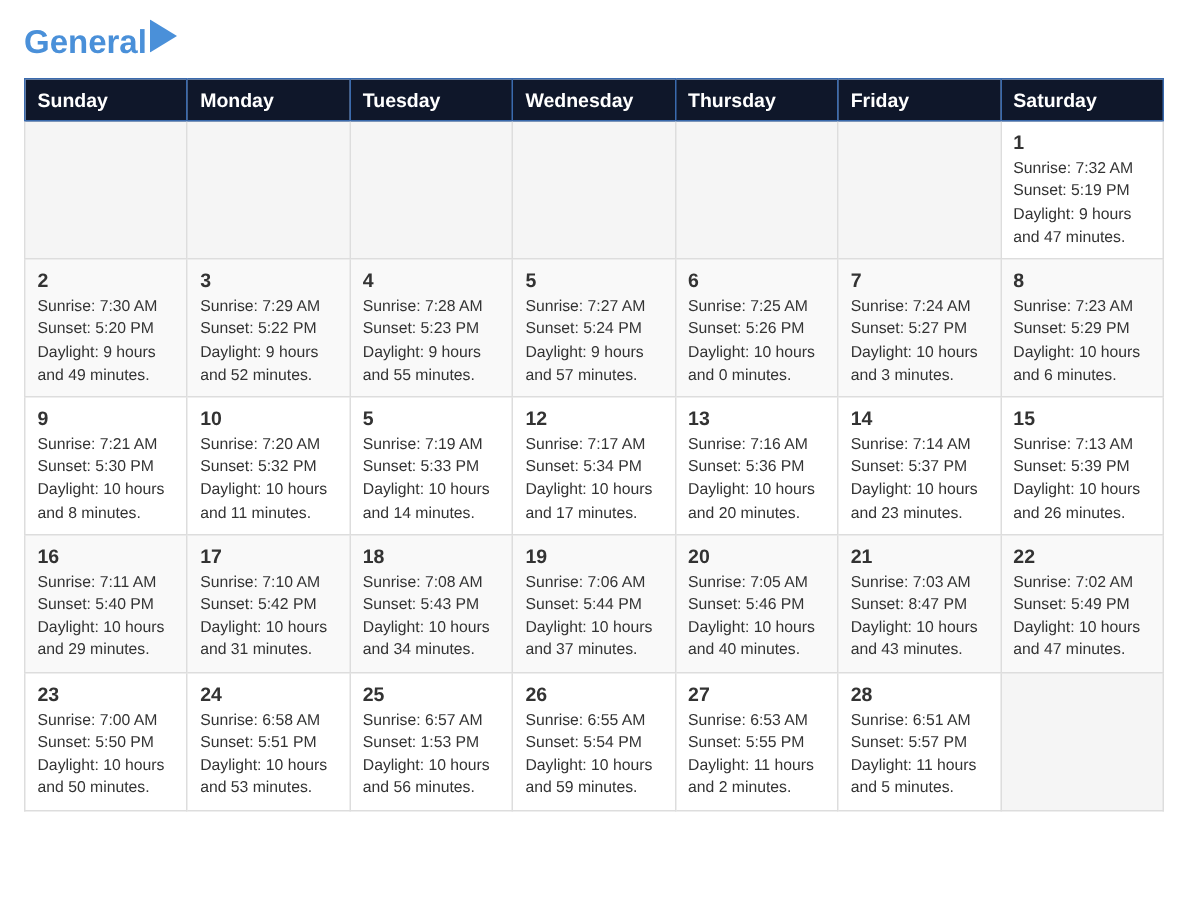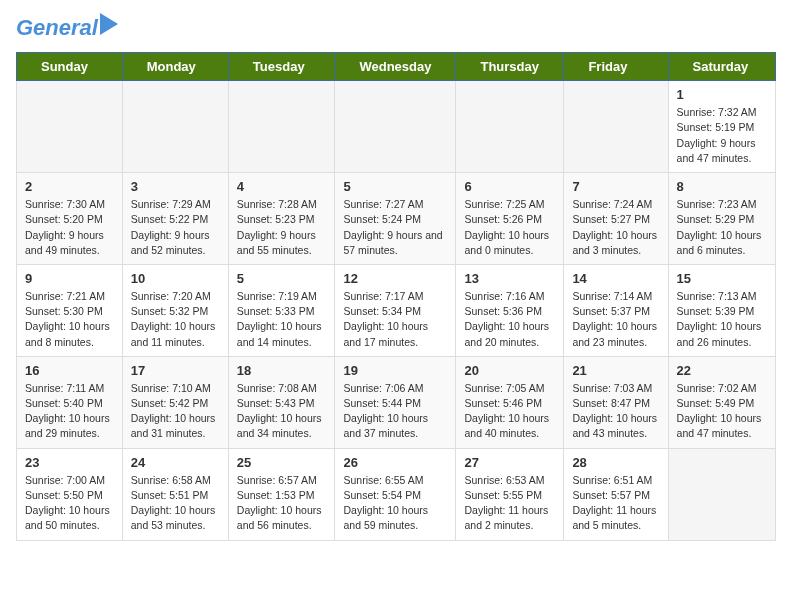--- a/index.html
+++ b/index.html
@@ -40,24 +40,24 @@
     .location {
       font-size: 15px;
       color: #555;
     }
     .calendar {
       width: 100%;
       border-collapse: collapse;
       border: 1px solid #ccc;
     }
     .calendar th {
-      background: #4d7c0f;
+      background: #0f172a;
       color: #fff;
       text-align: left;
-      padding: 6px 24px;
+      padding: 6px 8px;
       font-size: 13px;
       border: 1px solid #3a6aad;
     }
     .calendar td {
       vertical-align: top;
       padding: 6px 8px;
       border: 1px solid #ddd;
       width: 108px;
       min-height: 90px;
       font-size: 11px;
@@ -84,21 +84,21 @@
     .week-row td {
       height: 88px;
     }
   </style>
 </head>
 <body>
 
 <div class="header">
   <div class="logo">
     <div>
-      <div style="display:flex;align-items:center;font-style:italic;">
+      <div style="display:flex;align-items:center;">
         <span class="logo-text">
           <span>General</span>
         </span>
         <svg width="18" height="22" viewBox="0 0 18 22" style="margin-left:2px;margin-top:-8px;">
           <polygon points="0,0 18,11 0,22" fill="#4a90d9"></polygon>
         </svg>
       </div>
     </div>
   </div>
   <div class="title-block">

